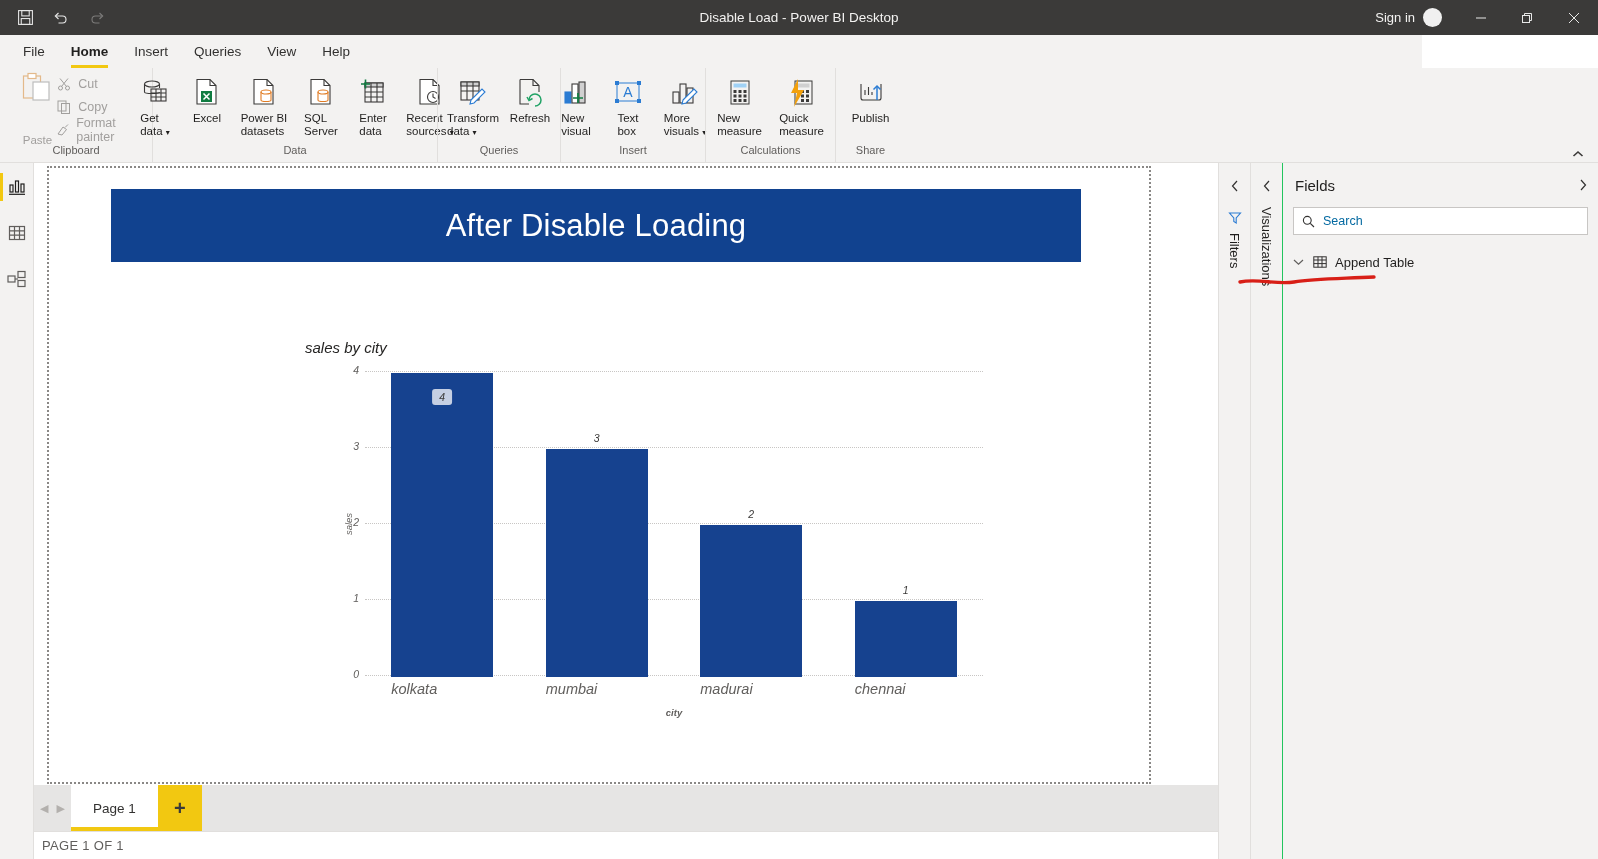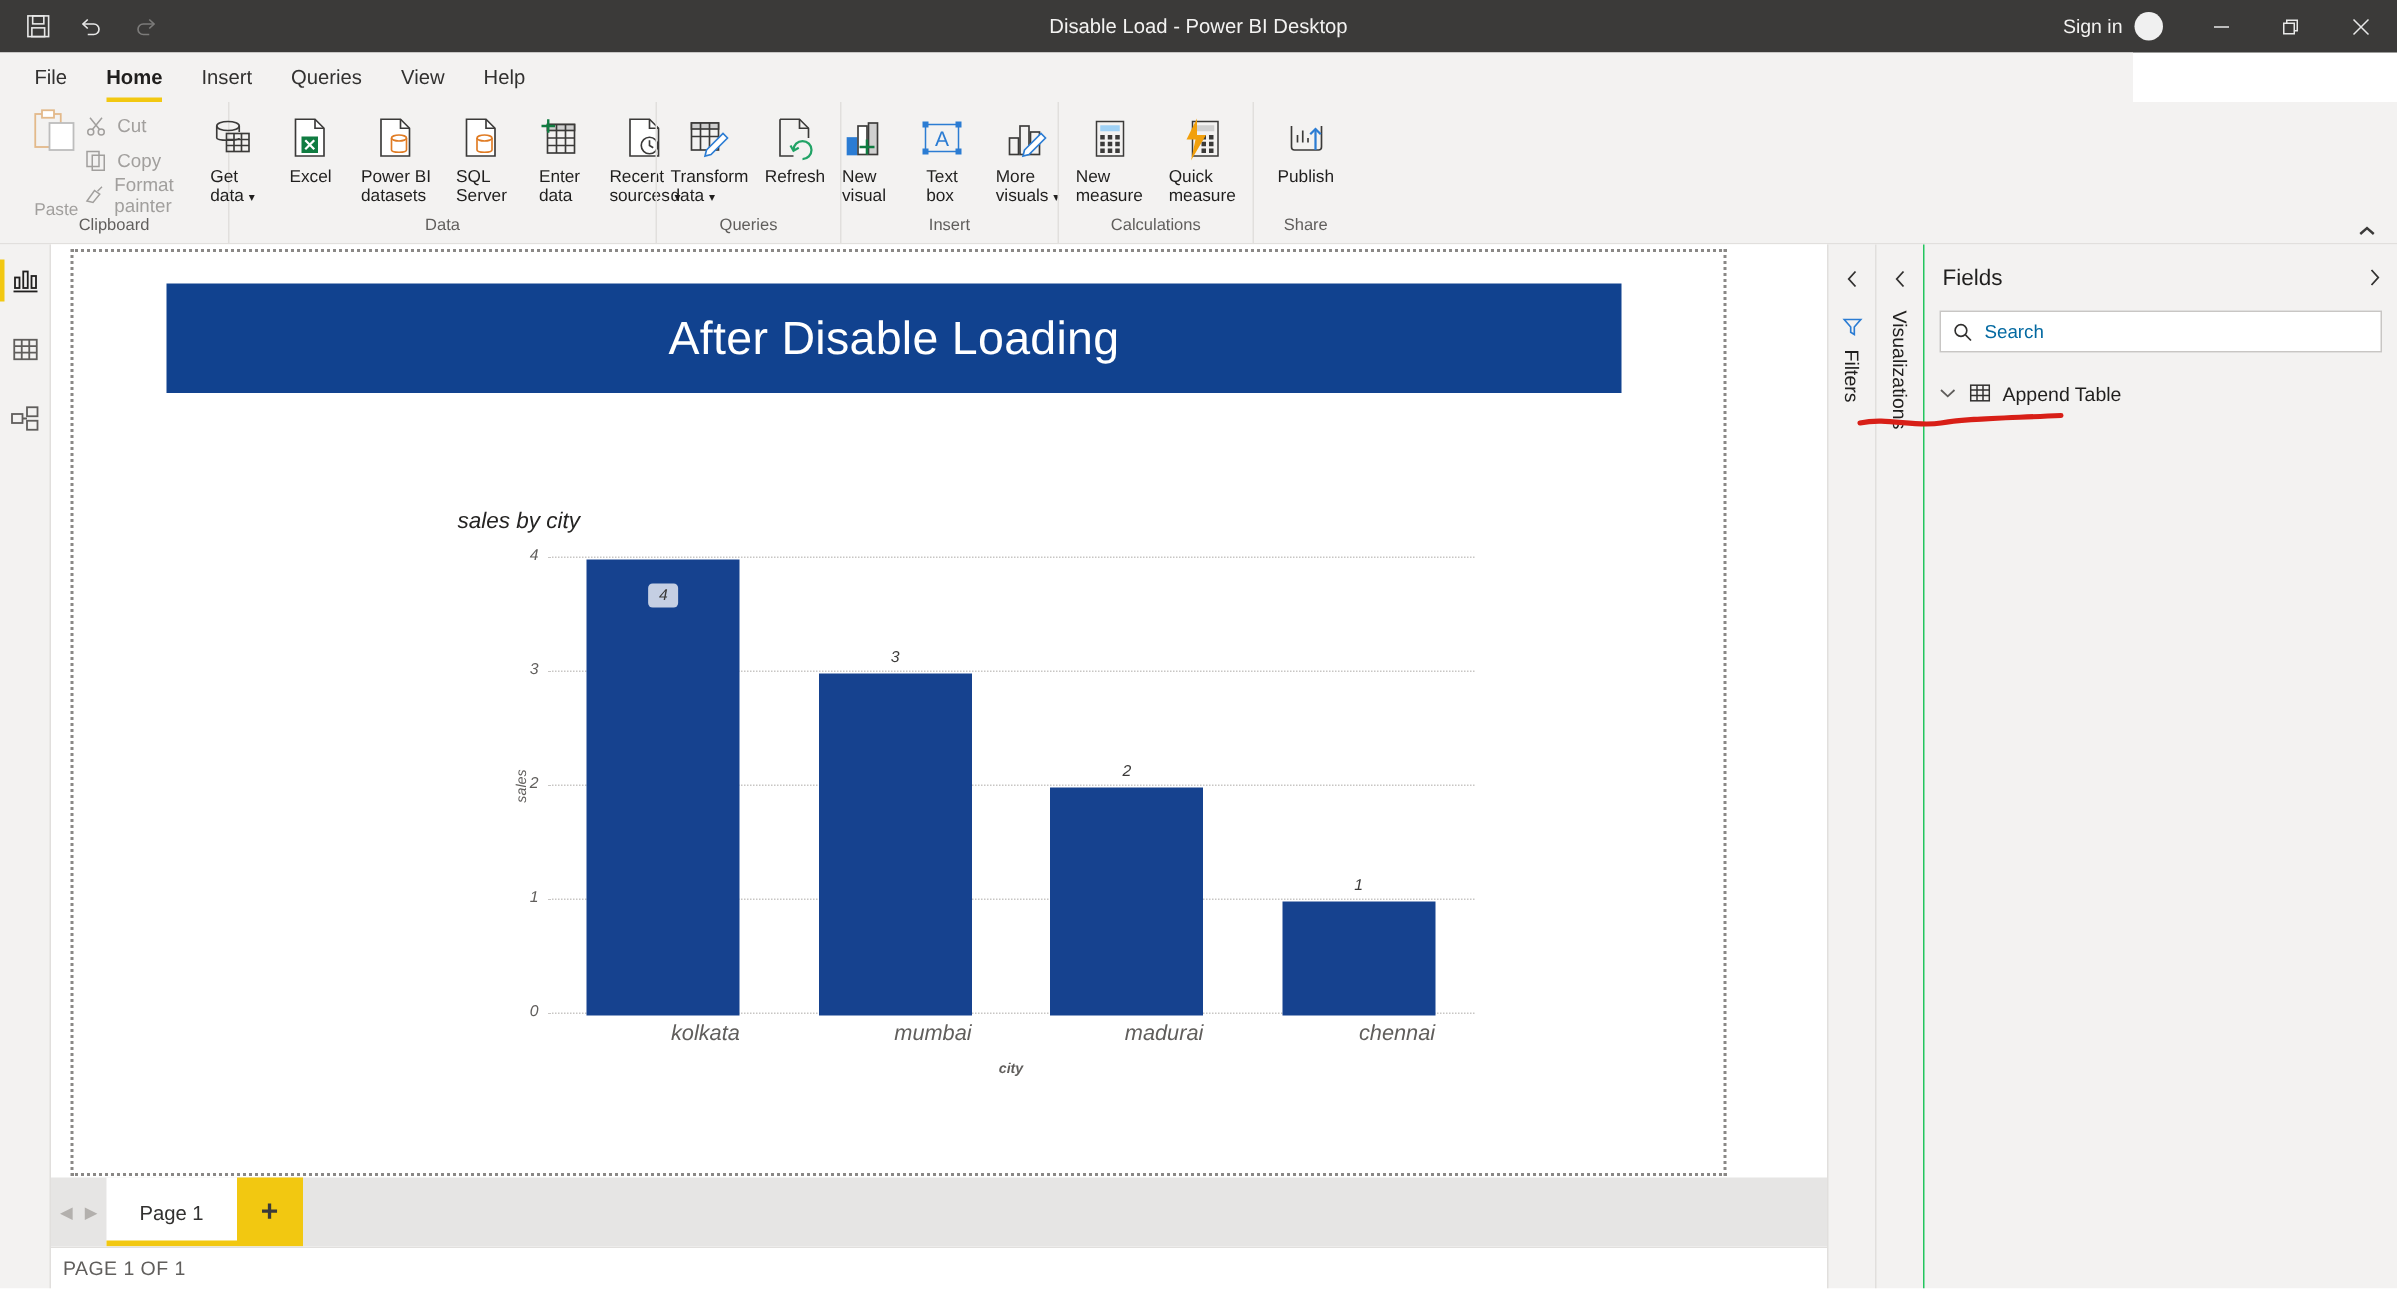--- a/index.html
+++ b/index.html
@@ -143,21 +143,21 @@
   .datalabel{
     position:absolute; font-size:10.5px; color:#3b3a39; left:50%; transform:translateX(-50%);
   }
   .datalabel.highlight{
     background:#c5cfe3; border-radius:3px; padding:2px 7px; color:#3b3a39;
   }
   .xlabels{
     position:absolute; left:32px; right:0; top:310px;
     display:flex; justify-content:space-around;
   }
-  .xlabel{ width:102px; text-align:right; font-size:14.5px; color:#605e5c; }
+  .xlabel{ width:102px; text-align:left; font-size:14.5px; color:#605e5c; }
   .xaxis-title{
     position:absolute; left:32px; right:0; top:336px; text-align:center;
     font-size:9.5px; color:#605e5c; font-weight:bold;
   }
 
   
   .pagebar{
     position:absolute; left:0; right:0; bottom:28px; height:46px;
     background:#e6e5e4; display:flex; align-items:stretch;
   }

